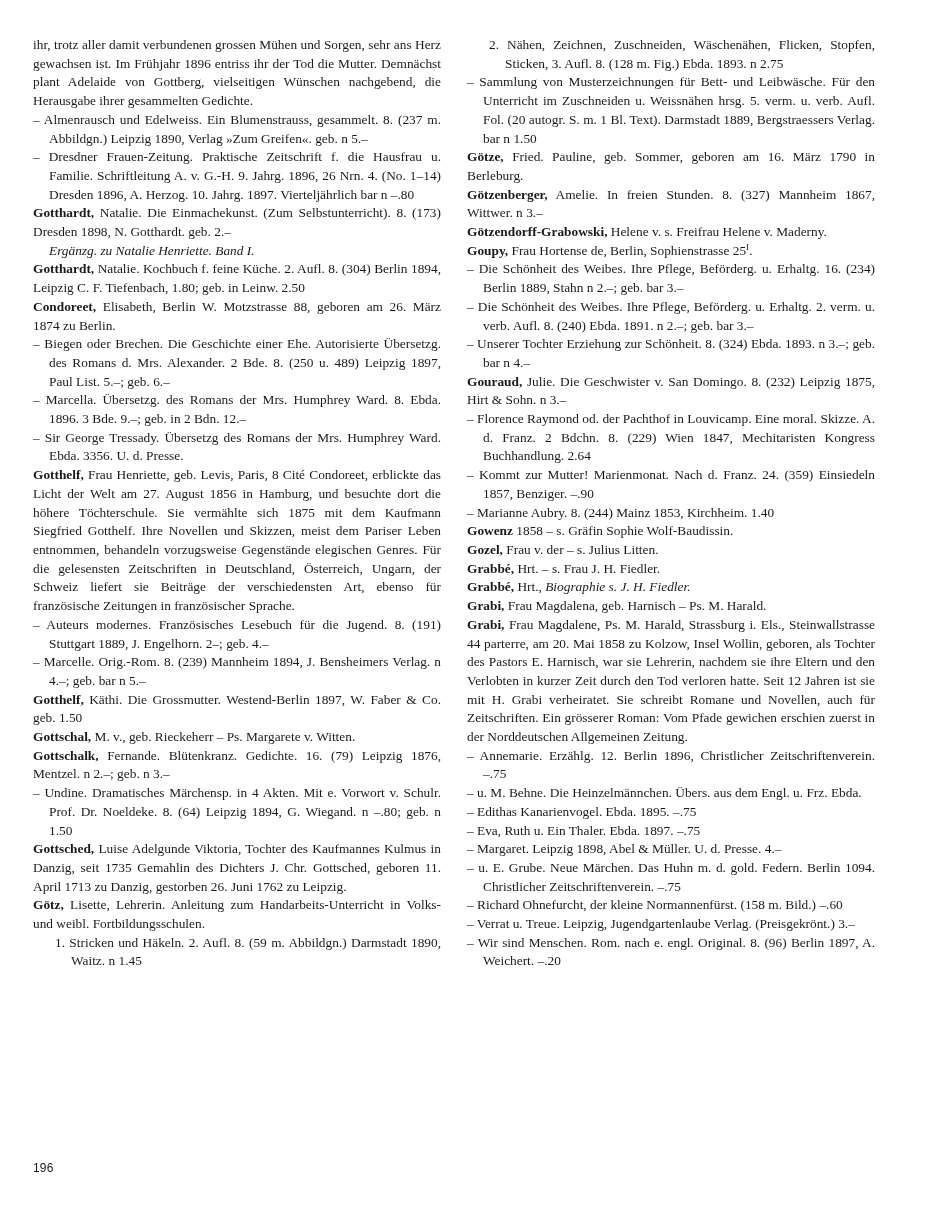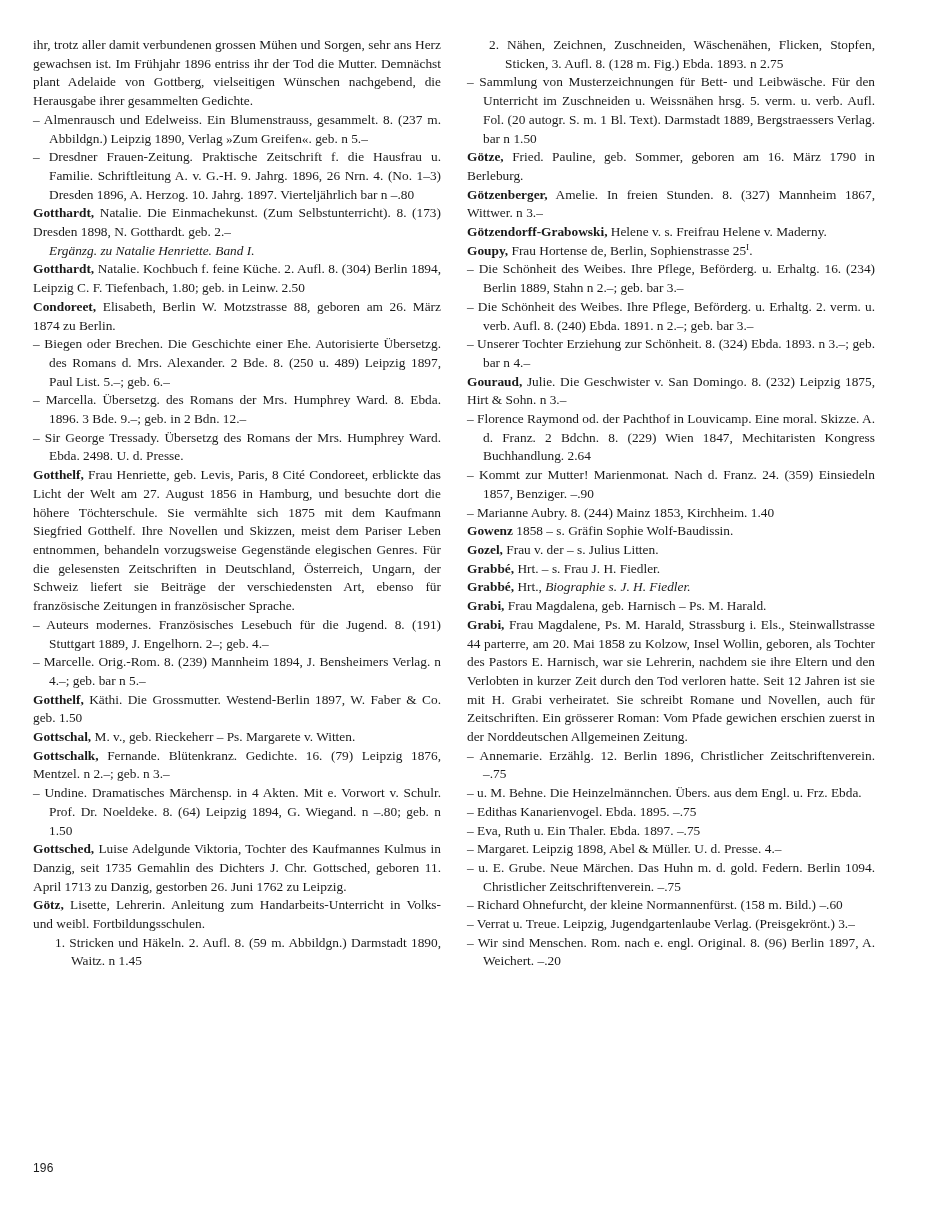--- a/index.html
+++ b/index.html
@@ -89,28 +89,28 @@
 </style>
 </head>
 <body>
 
 <div class="page">
 
   <div class="columns">
     <div class="col" id="col-left">
         <p class="p body">ihr, trotz aller damit verbundenen grossen Mühen und Sorgen, sehr ans Herz gewachsen ist. Im Frühjahr 1896 entriss ihr der Tod die Mutter. Demnächst plant Adelaide von Gottberg, vielseitigen Wünschen nachgebend, die Herausgabe ihrer gesammelten Gedichte.</p>
         <p class="p work">– Almenrausch und Edelweiss. Ein Blumenstrauss, gesammelt. 8. (237 m. Abbildgn.) Leipzig 1890, Verlag »Zum Greifen«. geb. n 5.–</p>
-        <p class="p work">– Dresdner Frauen-Zeitung. Praktische Zeitschrift f. die Hausfrau u. Familie. Schriftleitung A. v. G.-H. 9. Jahrg. 1896, 26 Nrn. 4. (No. 1–3) Dresden 1896, A. Herzog. 10. Jahrg. 1897. Vierteljährlich bar n –.80</p>
+        <p class="p work">– Dresdner Frauen-Zeitung. Praktische Zeitschrift f. die Hausfrau u. Familie. Schriftleitung A. v. G.-H. 9. Jahrg. 1896, 26 Nrn. 4. (No. 1–14) Dresden 1896, A. Herzog. 10. Jahrg. 1897. Vierteljährlich bar n –.80</p>
         <p class="p entry"><b>Gotthardt,</b> Natalie. Die Einmachekunst. (Zum Selbstunterricht). 8. (173) Dresden 1898, N. Gotthardt. geb. 2.–</p>
         <p class="p xref"><i>Ergänzg. zu Natalie Henriette.</i> Band I.</p>
         <p class="p entry"><b>Gotthardt,</b> Natalie. Kochbuch f. feine Küche. 2. Aufl. 8. (304) Berlin 1894, Leipzig C. F. Tiefenbach, 1.80; geb. in Leinw. 2.50</p>
         <p class="p entry"><b>Condoreet,</b> Elisabeth, Berlin W. Motzstrasse 88, geboren am 26. März 1874 zu Berlin.</p>
         <p class="p work">– Biegen oder Brechen. Die Geschichte einer Ehe. Autorisierte Übersetzg. des Romans d. Mrs. Alexander. 2 Bde. 8. (250 u. 489) Leipzig 1897, Paul List. 5.–; geb. 6.–</p>
         <p class="p work">– Marcella. Übersetzg. des Romans der Mrs. Humphrey Ward. 8. Ebda. 1896. 3 Bde. 9.–; geb. in 2 Bdn. 12.–</p>
-        <p class="p work">– Sir George Tressady. Übersetzg des Romans der Mrs. Humphrey Ward. Ebda. 2498. U. d. Presse.</p>
+        <p class="p work">– Sir George Tressady. Übersetzg des Romans der Mrs. Humphrey Ward. Ebda. 3356. U. d. Presse.</p>
         <p class="p entry"><b>Gotthelf,</b> Frau Henriette, geb. Levis, Paris, 8 Cité Condoreet, erblickte das Licht der Welt am 27. August 1856 in Hamburg, und besuchte dort die höhere Töchterschule. Sie vermählte sich 1875 mit dem Kaufmann Siegfried Gotthelf. Ihre Novellen und Skizzen, meist dem Pariser Leben entnommen, behandeln vorzugsweise Gegenstände elegischen Genres. Für die gelesensten Zeitschriften in Deutschland, Österreich, Ungarn, der Schweiz liefert sie Beiträge der verschiedensten Art, ebenso für französische Zeitungen in französischer Sprache.</p>
         <p class="p work">– Auteurs modernes. Französisches Lesebuch für die Jugend. 8. (191) Stuttgart 1889, J. Engelhorn. 2–; geb. 4.–</p>
         <p class="p work">– Marcelle. Orig.-Rom. 8. (239) Mannheim 1894, J. Bensheimers Verlag. n 4.–; geb. bar n 5.–</p>
         <p class="p entry"><b>Gotthelf,</b> Käthi. Die Grossmutter. Westend-Berlin 1897, W. Faber &amp; Co. geb. 1.50</p>
         <p class="p entry"><b>Gottschal,</b> M. v., geb. Rieckeherr – Ps. Margarete v. Witten.</p>
         <p class="p entry"><b>Gottschalk,</b> Fernande. Blütenkranz. Gedichte. 16. (79) Leipzig 1876, Mentzel. n 2.–; geb. n 3.–</p>
         <p class="p work">– Undine. Dramatisches Märchensp. in 4 Akten. Mit e. Vorwort v. Schulr. Prof. Dr. Noeldeke. 8. (64) Leipzig 1894, G. Wiegand. n –.80; geb. n 1.50</p>
         <p class="p entry"><b>Gottsched,</b> Luise Adelgunde Viktoria, Tochter des Kaufmannes Kulmus in Danzig, seit 1735 Gemahlin des Dichters J. Chr. Gottsched, geboren 11. April 1713 zu Danzig, gestorben 26. Juni 1762 zu Leipzig.</p>
         <p class="p entry"><b>Götz,</b> Lisette, Lehrerin. Anleitung zum Handarbeits-Unterricht in Volks- und weibl. Fortbildungsschulen.</p>
         <p class="p num">1. Stricken und Häkeln. 2. Aufl. 8. (59 m. Abbildgn.) Darmstadt 1890, Waitz. n 1.45</p>

